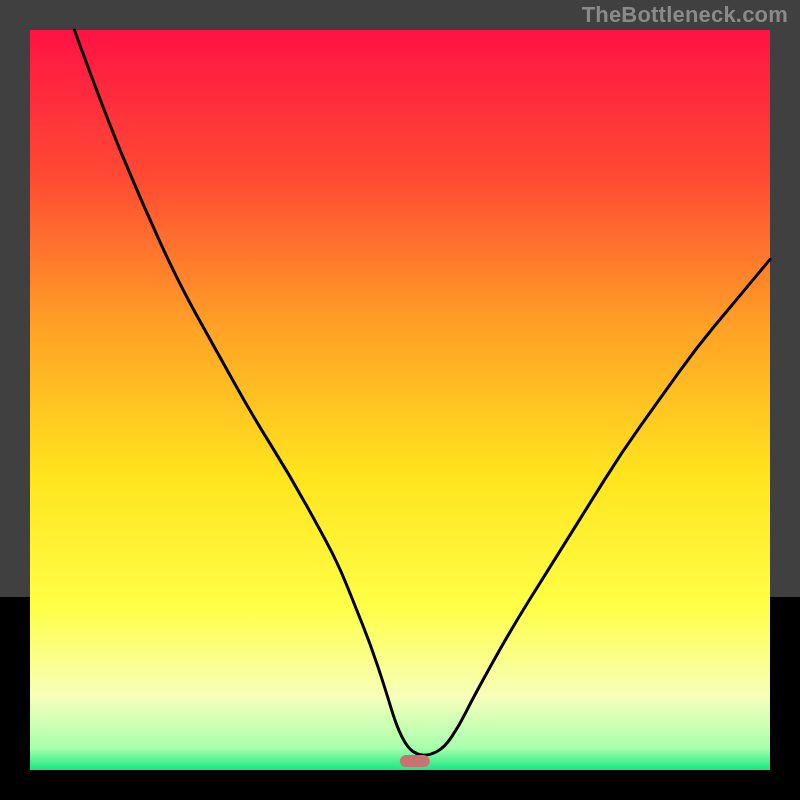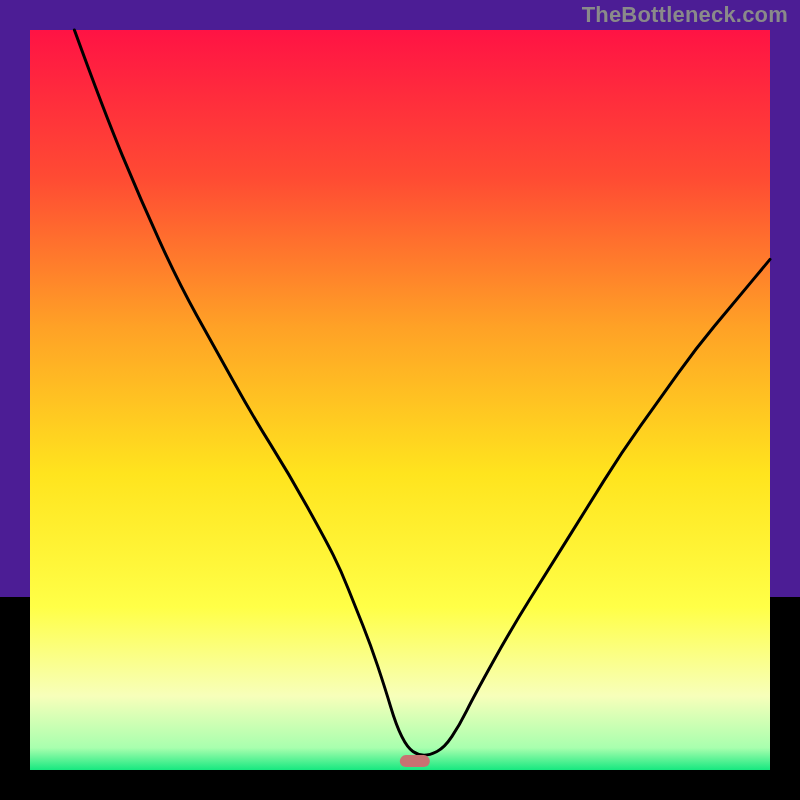--- a/index.html
+++ b/index.html
@@ -7,21 +7,21 @@
     padding: 0;
     width: 800px;
     height: 800px;
     background: #000;
     overflow: hidden;
   }
   .frame {
     position: relative;
     width: 800px;
     height: 597px;
-    background: #4c1d95;
+    background: #404040;
   }
   .watermark {
     position: absolute;
     top: 2px;
     right: 12px;
     font-family: Arial, Helvetica, sans-serif;
     font-size: 22px;
     font-weight: 600;
     color: #8a8a8a;
     letter-spacing: 0.2px;

